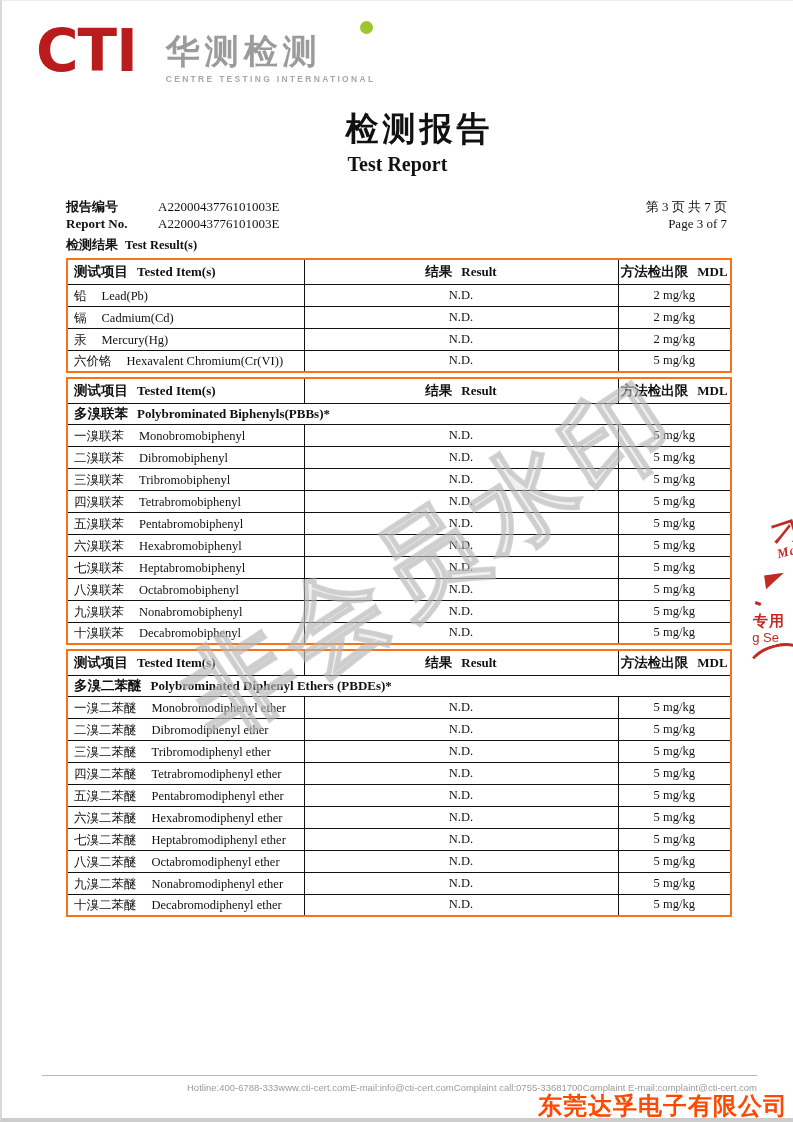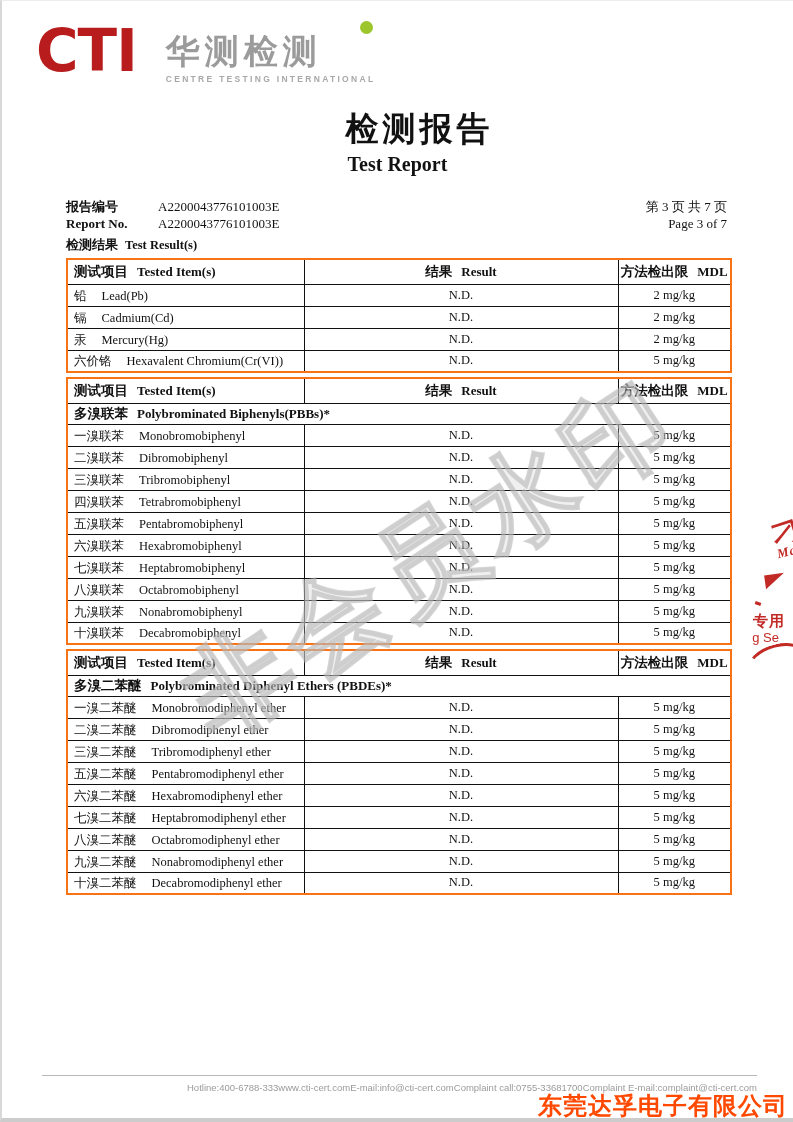--- a/index.html
+++ b/index.html
@@ -240,20 +240,25 @@
             <td class="item-cell"><span class="cn">二溴二苯醚</span><span class="en">Dibromodiphenyl ether</span></td>
             <td class="result-cell">N.D.</td>
             <td class="mdl-cell">5 mg/kg</td>
           </tr>
           <tr class="data-row">
             <td class="item-cell"><span class="cn">三溴二苯醚</span><span class="en">Tribromodiphenyl ether</span></td>
             <td class="result-cell">N.D.</td>
             <td class="mdl-cell">5 mg/kg</td>
           </tr>
           <tr class="data-row">
+            <td class="item-cell"><span class="cn">四溴二苯醚</span><span class="en">Tetrabromodiphenyl ether</span></td>
+            <td class="result-cell">N.D.</td>
+            <td class="mdl-cell">5 mg/kg</td>
+          </tr>
+          <tr class="data-row">
             <td class="item-cell"><span class="cn">五溴二苯醚</span><span class="en">Pentabromodiphenyl ether</span></td>
             <td class="result-cell">N.D.</td>
             <td class="mdl-cell">5 mg/kg</td>
           </tr>
           <tr class="data-row">
             <td class="item-cell"><span class="cn">六溴二苯醚</span><span class="en">Hexabromodiphenyl ether</span></td>
             <td class="result-cell">N.D.</td>
             <td class="mdl-cell">5 mg/kg</td>
           </tr>
           <tr class="data-row">

